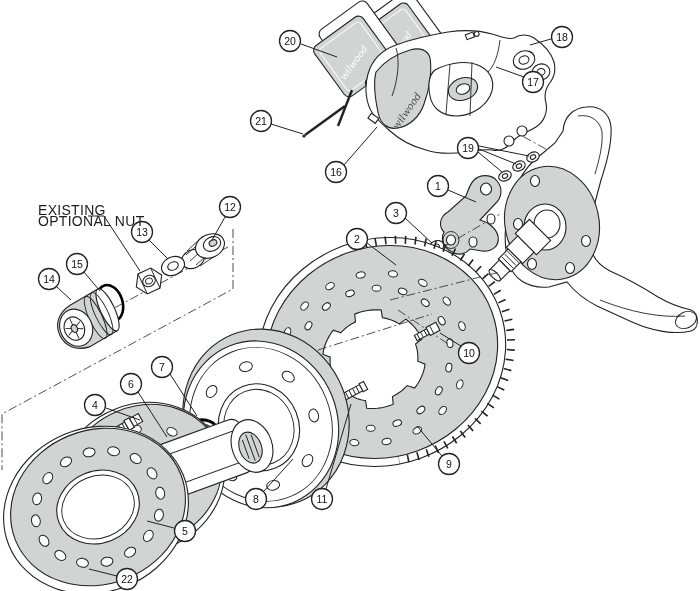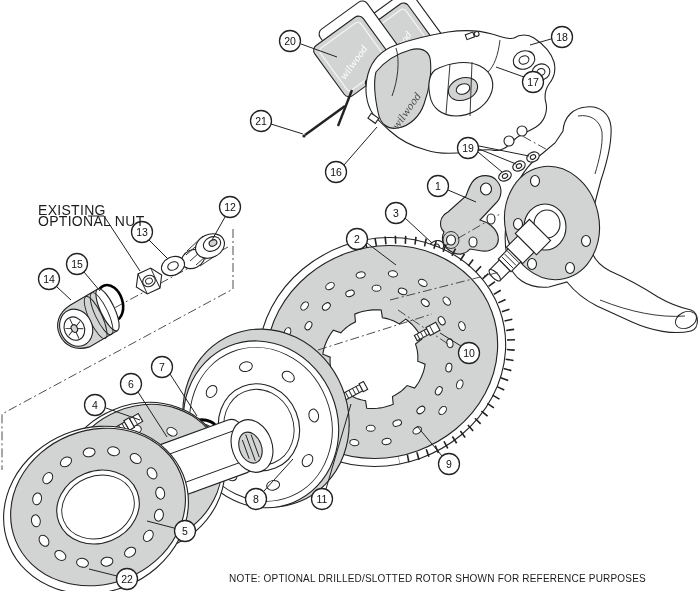--- a/index.html
+++ b/index.html
@@ -483,18 +483,17 @@
           <circle cx="261" cy="121" r="10.5" fill="#fff" stroke="#222222" stroke-width="1.3"></circle>
           <text x="261" y="124.6" text-anchor="middle" font-size="10.5" font-family="&quot;Liberation Sans&quot;,sans-serif" fill="#111">21</text>
         </g>
         <g>
           <circle cx="127" cy="579" r="10.5" fill="#fff" stroke="#222222" stroke-width="1.3"></circle>
           <text x="127" y="582.6" text-anchor="middle" font-size="10.5" font-family="&quot;Liberation Sans&quot;,sans-serif" fill="#111">22</text>
         </g>
       </g>
 </svg>
 
-<div class="note">NOTE: OPTIONAL DRILLED/SLOTTED ROTOR SHOWN FOR REFERENCE PURPOSES</div>
 <div class="spindle-label">
   <div>EXISTING</div>
   <div>OPTIONAL NUT</div>
 </div>
 </div>
 
 </body></html>

